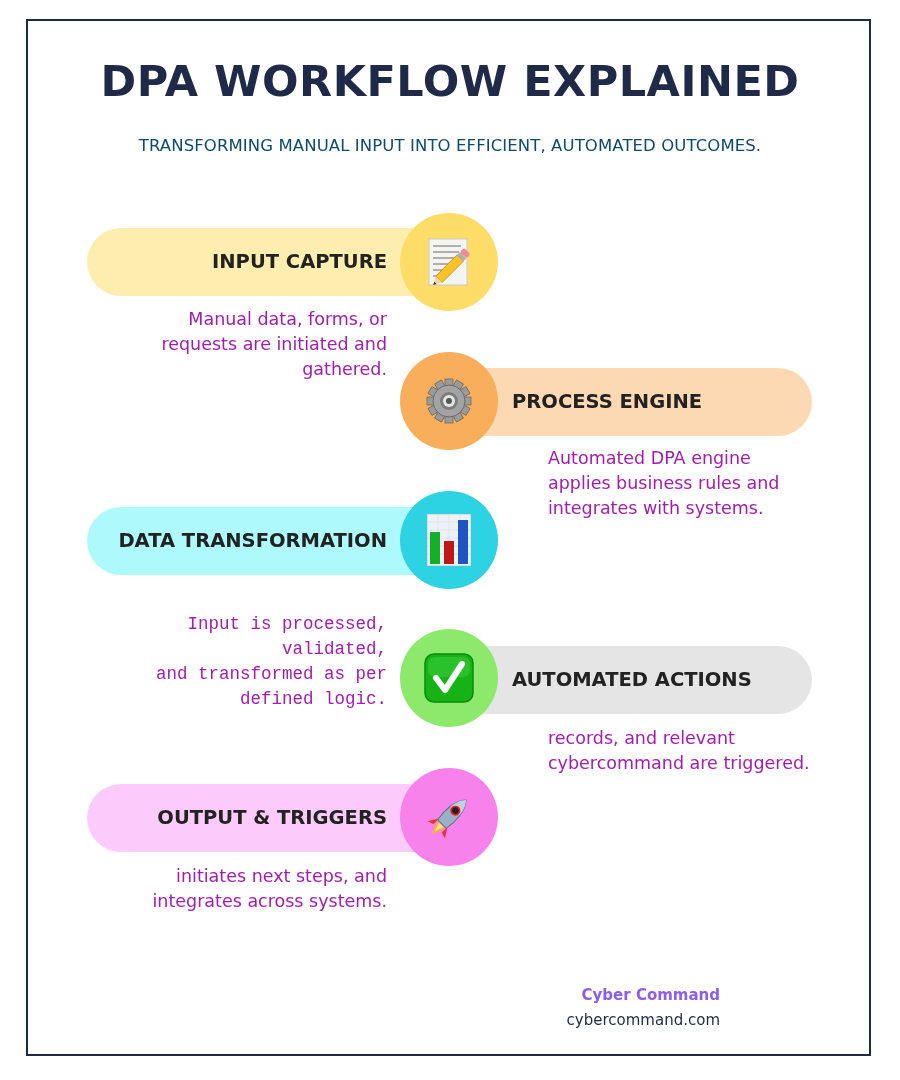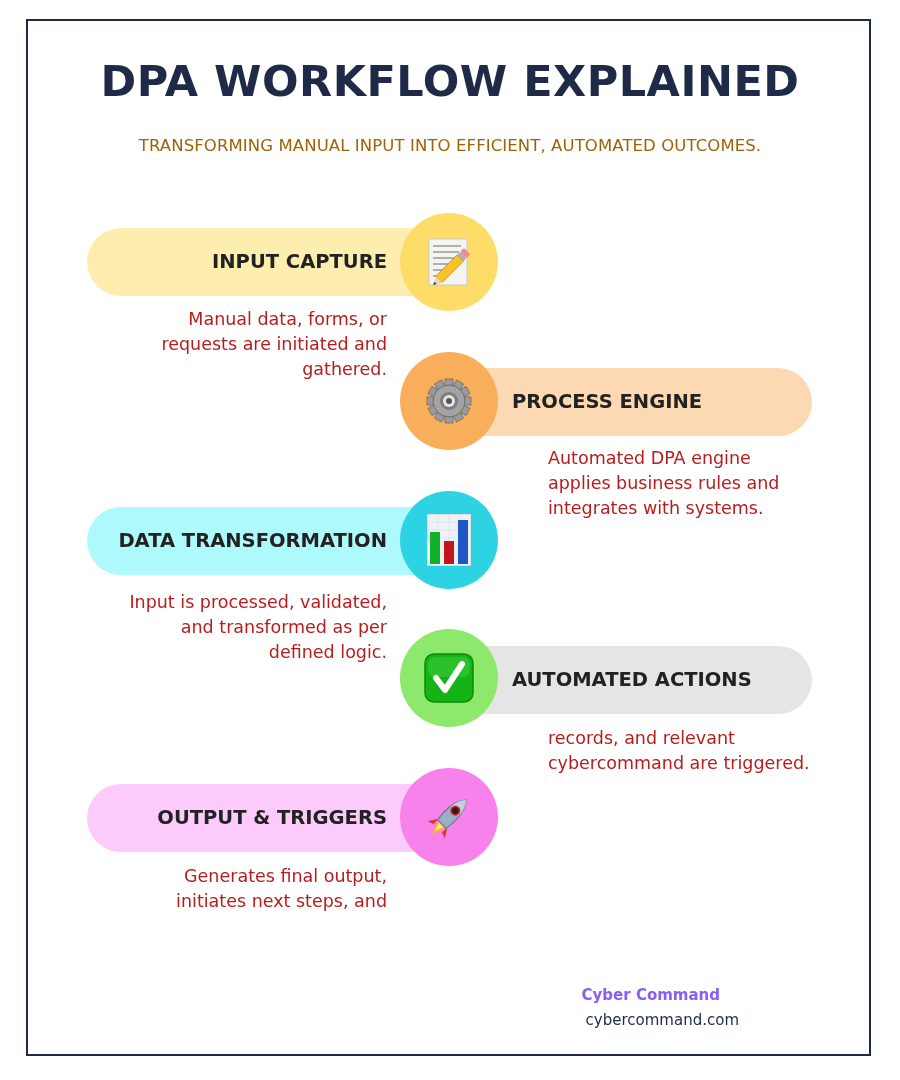--- a/index.html
+++ b/index.html
@@ -1,27 +1,27 @@
 <!DOCTYPE html>
 <html><head>
   <meta charset="utf-8">
   <style>
     html, body { margin: 0; padding: 0; background: #ffffff; }
     body { width: 900px; height: 1080px; position: relative; overflow: hidden; font-family: "Liberation Sans", sans-serif; }
     .frame { position: absolute; left: 26px; top: 19px; width: 845px; height: 1037px; border: 2px solid #1f2a48; box-sizing: border-box; background: #fff; }
     .title { position: absolute; left: 0; top: 56px; width: 900px; text-align: center; font-family: "DejaVu Sans", sans-serif; font-weight: bold; font-size: 43px; color: #1f2a48; letter-spacing: 0.5px; }
-    .subtitle { position: absolute; left: 0; top: 136px; width: 900px; text-align: center; font-family: "DejaVu Sans", sans-serif; font-size: 16.5px; color: #a16207; letter-spacing: 0.1px; }
+    .subtitle { position: absolute; left: 0; top: 136px; width: 900px; text-align: center; font-family: "DejaVu Sans", sans-serif; font-size: 16.5px; color: #0c4a6e; letter-spacing: 0.1px; }
     .pill { position: absolute; height: 68px; border-radius: 34px; }
     .pill-label { position: absolute; top: 0; height: 61px; line-height: 68px; font-family: "DejaVu Sans", sans-serif; font-weight: bold; font-size: 19.5px; color: #222; white-space: nowrap; }
     .circle { position: absolute; width: 98px; height: 98px; border-radius: 50%; display: flex; align-items: center; justify-content: center; }
-    .desc { position: absolute; font-family: "DejaVu Sans", sans-serif; font-size: 17.5px; line-height: 25px; color: #b91c1c; }
+    .desc { position: absolute; font-family: "DejaVu Sans", sans-serif; font-size: 17.5px; line-height: 25px; color: #a21caf; }
     .desc.left { text-align: right; }
     .desc.right { text-align: left; margin-left: 36px; }
     .footer-name { position: absolute; left: 500px; width: 220px; top: 986px; text-align: right; font-family: "DejaVu Sans", sans-serif; font-weight: bold; font-size: 15px; color: #8b5cf6; }
-    .footer-url { position: absolute; left: 519px; width: 220px; top: 1011px; text-align: right; font-family: "DejaVu Sans", sans-serif; font-size: 15px; color: #1f2a48; }
+    .footer-url { position: absolute; left: 500px; width: 220px; top: 1011px; text-align: right; font-family: "DejaVu Sans", sans-serif; font-size: 15px; color: #1f2a48; }
     svg { display: block; }
   </style>
 </head>
 <body>
 
 <div class="frame"></div>
 
 <div class="title">DPA WORKFLOW EXPLAINED</div>
 <div class="subtitle">TRANSFORMING MANUAL INPUT INTO EFFICIENT, AUTOMATED OUTCOMES.</div>
 
@@ -107,21 +107,21 @@
           <line x1="11" y1="0" x2="11" y2="52"></line>
         <line x1="22" y1="0" x2="22" y2="52"></line>
           <line x1="33" y1="0" x2="33" y2="52"></line>
       </g>
       <rect x="3" y="18" width="10" height="32" fill="#14b02a"></rect>
       <rect x="17" y="27" width="10" height="23" fill="#c01818"></rect>
       <rect x="31" y="6" width="10" height="44" fill="#1f55c4"></rect>
     </svg>
   </span>
 </div>
-<div class="desc left" style="left:80px; top:590px; width:307px;">
+<div class="desc left" style="left:80px; top:612px; width:307px;font-family:Liberation Mono, monospace;">
   <div>Input is processed, validated,</div>
   <div>and transformed as per</div>
   <div>defined logic.</div>
 </div>
 
 <div class="pill" style="left:432px; top:646px; width:380px; background:#e5e5e5;">
   <span class="pill-label" style="left:80px;">AUTOMATED ACTIONS</span>
 </div>
 <div class="circle" style="left:400px; top:629px; background:#8ce96b;">
   <span>
@@ -150,18 +150,18 @@
         <path d="M26 2 C30 6 32 12 32 18 L20 18 C20 12 22 6 26 2 Z" fill="#c2d0dd"></path>
         <circle cx="26" cy="17" r="5" fill="#d61f1f"></circle>
         <circle cx="26" cy="17" r="3.2" fill="#222"></circle>
         <polygon points="21,37 31,37 26,51" fill="#f7b52a"></polygon>
         <polygon points="23,37 29,37 26,46" fill="#fde27a"></polygon>
       </g>
     </svg>
   </span>
 </div>
 <div class="desc left" style="left:80px; top:864px; width:307px;">
-  <div>Generates final output,</div>
   <div>initiates next steps, and</div>
+  <div>integrates across systems.</div>
 </div>
 
 <div class="footer-name">Cyber Command</div>
 <div class="footer-url">cybercommand.com</div>
 
 </body></html>

